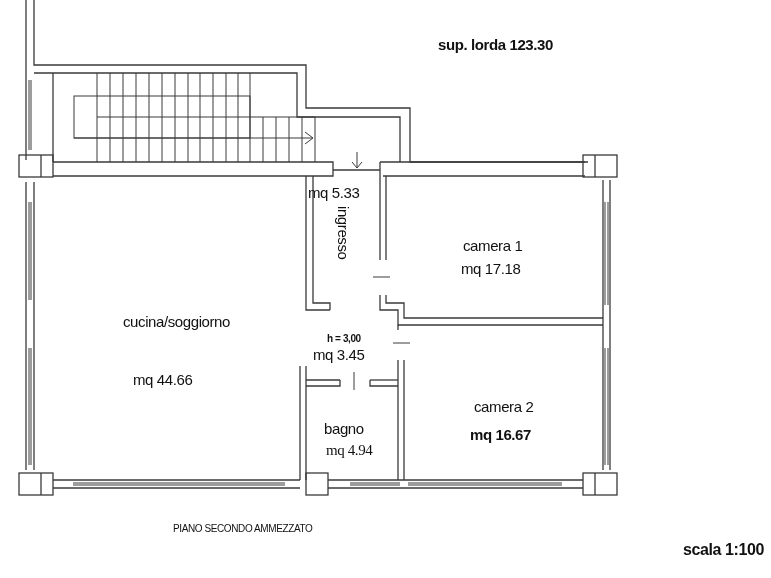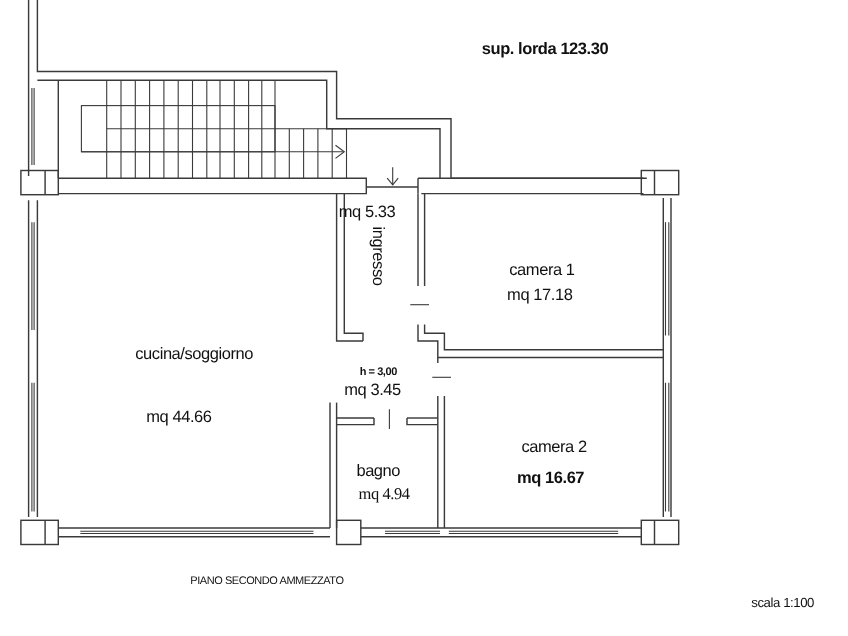--- a/index.html
+++ b/index.html
@@ -4,21 +4,21 @@
   <style>
     html, body { margin: 0; padding: 0; background: #ffffff; }
     body { width: 771px; height: 578px; position: relative; overflow: hidden; font-family: "Liberation Sans", sans-serif; color: #111; }
     svg.plan { position: absolute; left: 0; top: 0; }
     .w { fill: none; stroke: #3a3a3a; stroke-width: 1.3; }
     .wt { fill: none; stroke: #3a3a3a; stroke-width: 1; }
     .lbl { position: absolute; font-family: "Liberation Sans", sans-serif; color: #111; white-space: nowrap; letter-spacing: -0.4px; }
     .room { font-size: 15px; }
     .small { font-size: 10px; font-weight: bold; }
     .title { font-size: 10px; }
-    .scale { font-size: 12px; font-weight: normal; }
+    .scale { font-size: 16px; font-weight: bold; }
     .sup { font-size: 15px; font-weight: bold; }
     .vert { transform-origin: left top; transform: rotate(90deg); }
   </style>
 </head>
 <body>
 
 <svg class="plan" width="771" height="578" viewBox="0 0 771 578" xmlns="http://www.w3.org/2000/svg">
 
   <g>
     <polyline class="w" points="26,0 26,160"></polyline>

